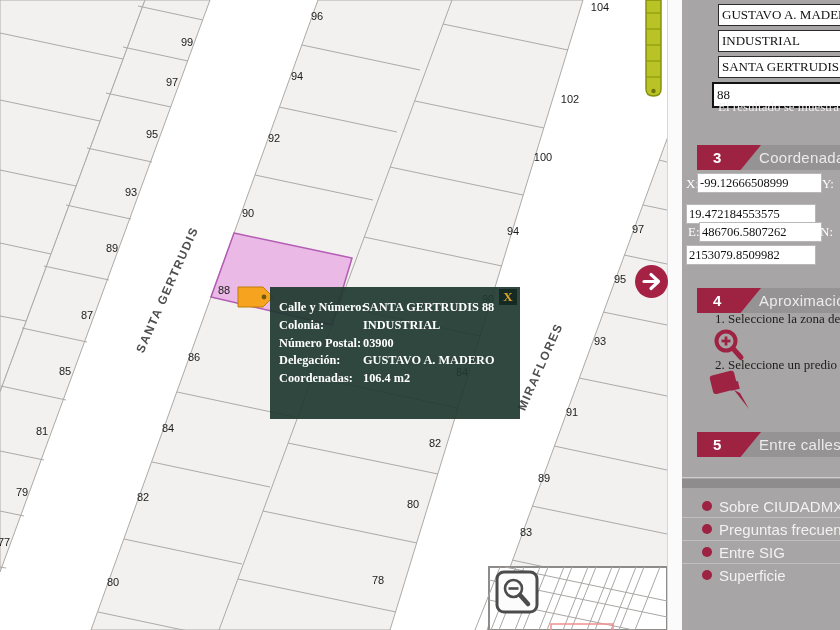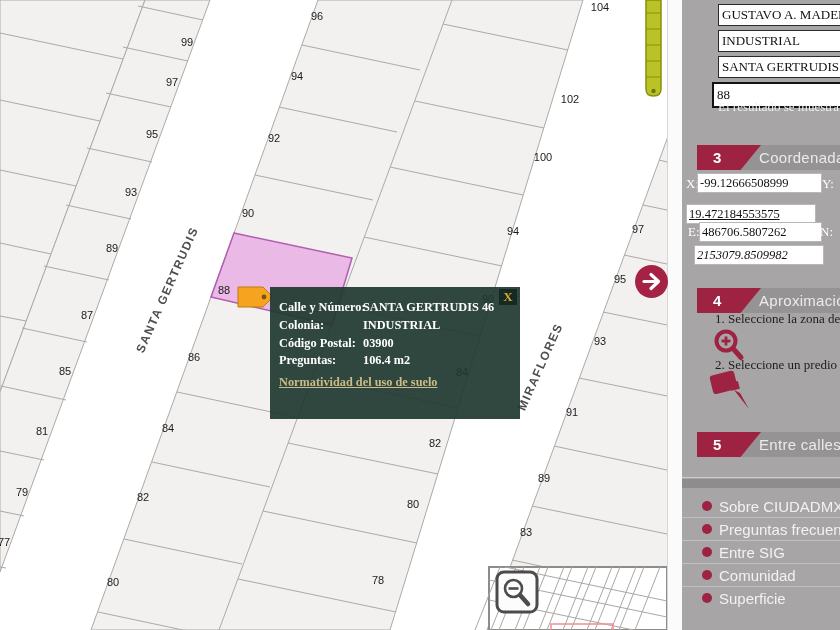--- a/index.html
+++ b/index.html
@@ -251,36 +251,39 @@
       </g>
     </g>
   </svg>
 
   
   <div id="popup">
     <div id="popup-close">X</div>
     <div id="popup-rows">
         <div class="prow">
           <span class="plabel">Calle y Número:</span>
-          <span class="pvalue">SANTA GERTRUDIS 46</span>
+          <span class="pvalue">SANTA GERTRUDIS 88</span>
         </div>
         <div class="prow">
           <span class="plabel">Colonia:</span>
           <span class="pvalue">INDUSTRIAL</span>
         </div>
         <div class="prow">
-          <span class="plabel">Código Postal:</span>
+          <span class="plabel">Número Postal:</span>
           <span class="pvalue">03900</span>
         </div>
         <div class="prow">
-          <span class="plabel">Preguntas:</span>
+          <span class="plabel">Delegación:</span>
+          <span class="pvalue">GUSTAVO A. MADERO</span>
+        </div>
+        <div class="prow">
+          <span class="plabel">Coordenadas:</span>
           <span class="pvalue">106.4 m2</span>
         </div>
       </div>
-    <a id="popup-link">Normatividad del uso de suelo</a>
   </div>
 
   
   <button id="collapse-btn">
     <svg width="33" height="33" viewBox="0 0 33 33">
       <line x1="9" y1="16.5" x2="22" y2="16.5" stroke="#fff" stroke-width="3.2" stroke-linecap="round"></line>
       <polyline points="16,9.5 23.5,16.5 16,23.5" fill="none" stroke="#fff" stroke-width="3.2" stroke-linecap="round" stroke-linejoin="round"></polyline>
     </svg>
   </button>
 </div>
@@ -295,25 +298,25 @@
 
   <div id="result-note">El resultado se muestra en el mapa</div>
 
   <div class="section-band" style="top:145px">
     <div class="section-flag">3</div>
     <div class="section-title">Coordenadas</div>
   </div>
   <span class="coord-label" style="left:4px;top:176px">X:</span>
   <input class="coord-field" style="left: 15px; top: 173px; width: 119px;" value="-99.12666508999">
   <span class="coord-label" style="left:140px;top:176px">Y:</span>
-  <input class="coord-field" style="left: 4px; top: 204px; width: 124px; text-decoration: underline;" value="19.472184553575">
+  <input class="coord-field" style="left: 4px; top: 204px; width: 124px;" value="19.472184553575">
   <span class="coord-label" style="left:6px;top:224px">E:</span>
   <input class="coord-field" style="left: 17px; top: 222px; width: 117px;" value="486706.5807262">
   <span class="coord-label" style="left:138px;top:224px">N:</span>
-  <input class="coord-field" style="left: 12px; top: 245px; width: 124px; font-style: italic;" value="2153079.8509982">
+  <input class="coord-field" style="left: 4px; top: 245px; width: 124px;" value="2153079.8509982">
 
   <div class="section-band" style="top:288px">
     <div class="section-flag">4</div>
     <div class="section-title">Aproximación</div>
   </div>
   <div class="step-text" style="top:311px">1. Seleccione la zona de interés</div>
   <svg class="sb-icon" style="left:30px;top:328px" width="40" height="36" viewBox="0 0 40 36">
     <circle cx="14" cy="13" r="9.5" fill="none" stroke="#9e2242" stroke-width="4"></circle>
     <line x1="9.5" y1="13" x2="18.5" y2="13" stroke="#9e2242" stroke-width="2.8"></line>
     <line x1="14" y1="8.5" x2="14" y2="17.5" stroke="#9e2242" stroke-width="2.8"></line>
@@ -344,20 +347,16 @@
       <div class="menu-item">
         <span class="menu-bullet"></span>
         <span class="menu-label">Preguntas frecuentes</span>
       </div>
       <div class="menu-item">
         <span class="menu-bullet"></span>
         <span class="menu-label">Entre SIG</span>
       </div>
       <div class="menu-item">
         <span class="menu-bullet"></span>
-        <span class="menu-label">Comunidad</span>
-      </div>
-      <div class="menu-item">
-        <span class="menu-bullet"></span>
         <span class="menu-label">Superficie</span>
       </div>
     </div>
 </div>
 
 </body></html>

